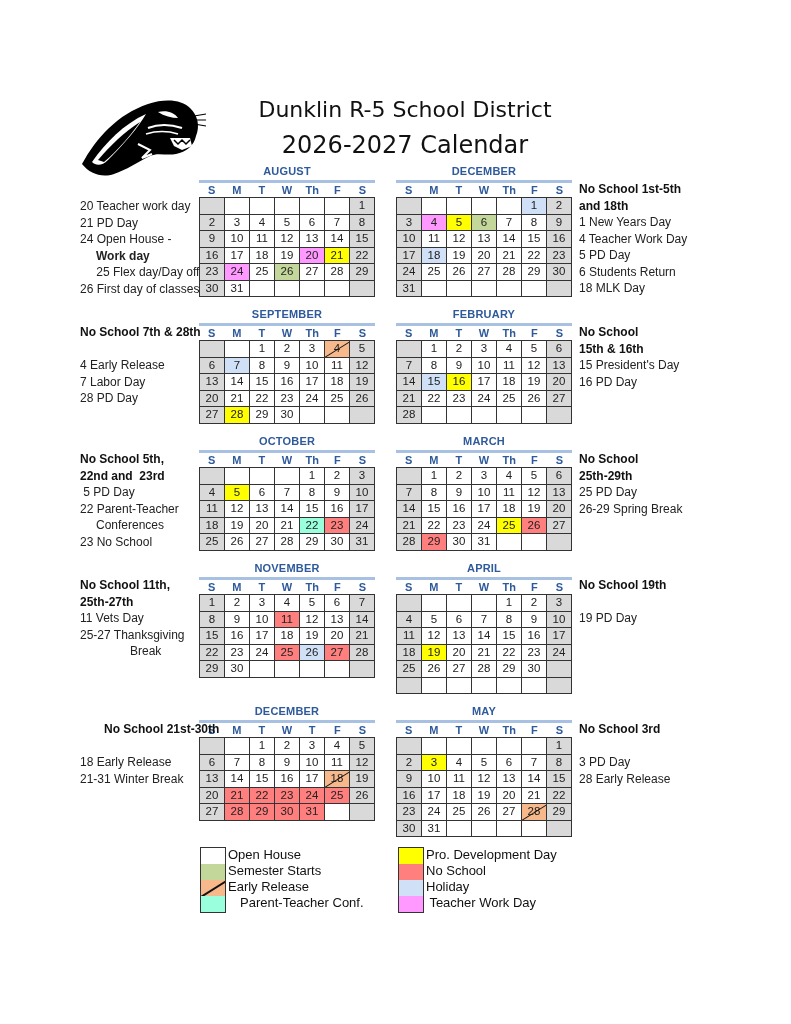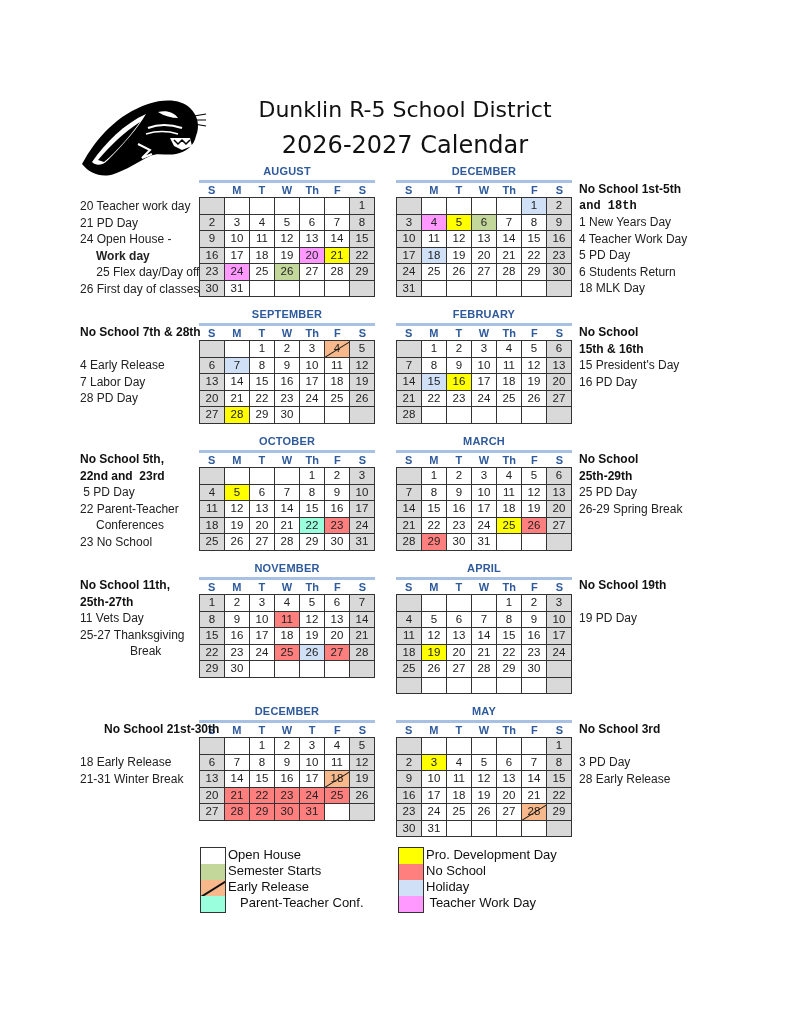--- a/index.html
+++ b/index.html
@@ -592,21 +592,21 @@
 <div class="notes" style="left:80px; top:198px;">
     <div style="white-space: pre;">20 Teacher work day</div>
     <div style="white-space: pre;">21 PD Day</div>
     <div style="white-space: pre;">24 Open House -</div>
     <div class="ind" style="white-space: pre; font-weight: bold;">Work day</div>
     <div style="white-space: pre; text-align: right;">25 Flex day/Day off</div>
     <div style="white-space: pre;">26 First day of classes</div>
   </div>
 <div class="notes" style="left:579px; top:181px;">
     <div class="b" style="white-space: pre;">No School 1st-5th</div>
-    <div class="b" style="white-space: pre; font-family: Liberation Mono, monospace;">and 18th</div>
+    <div class="b" style="white-space: pre;">and 18th</div>
     <div style="white-space: pre;">1 New Years Day</div>
     <div style="white-space: pre;">4 Teacher Work Day</div>
     <div style="white-space: pre;">5 PD Day</div>
     <div style="white-space: pre;">6 Students Return</div>
     <div style="white-space: pre;">18 MLK Day</div>
   </div>
 <div class="notes" style="left:80px; top:324px;">
     <div class="b" style="white-space: pre;">No School 7th &amp; 28th</div>
     <div style="white-space: pre;">&nbsp;</div>
     <div style="white-space: pre;">4 Early Release</div>

